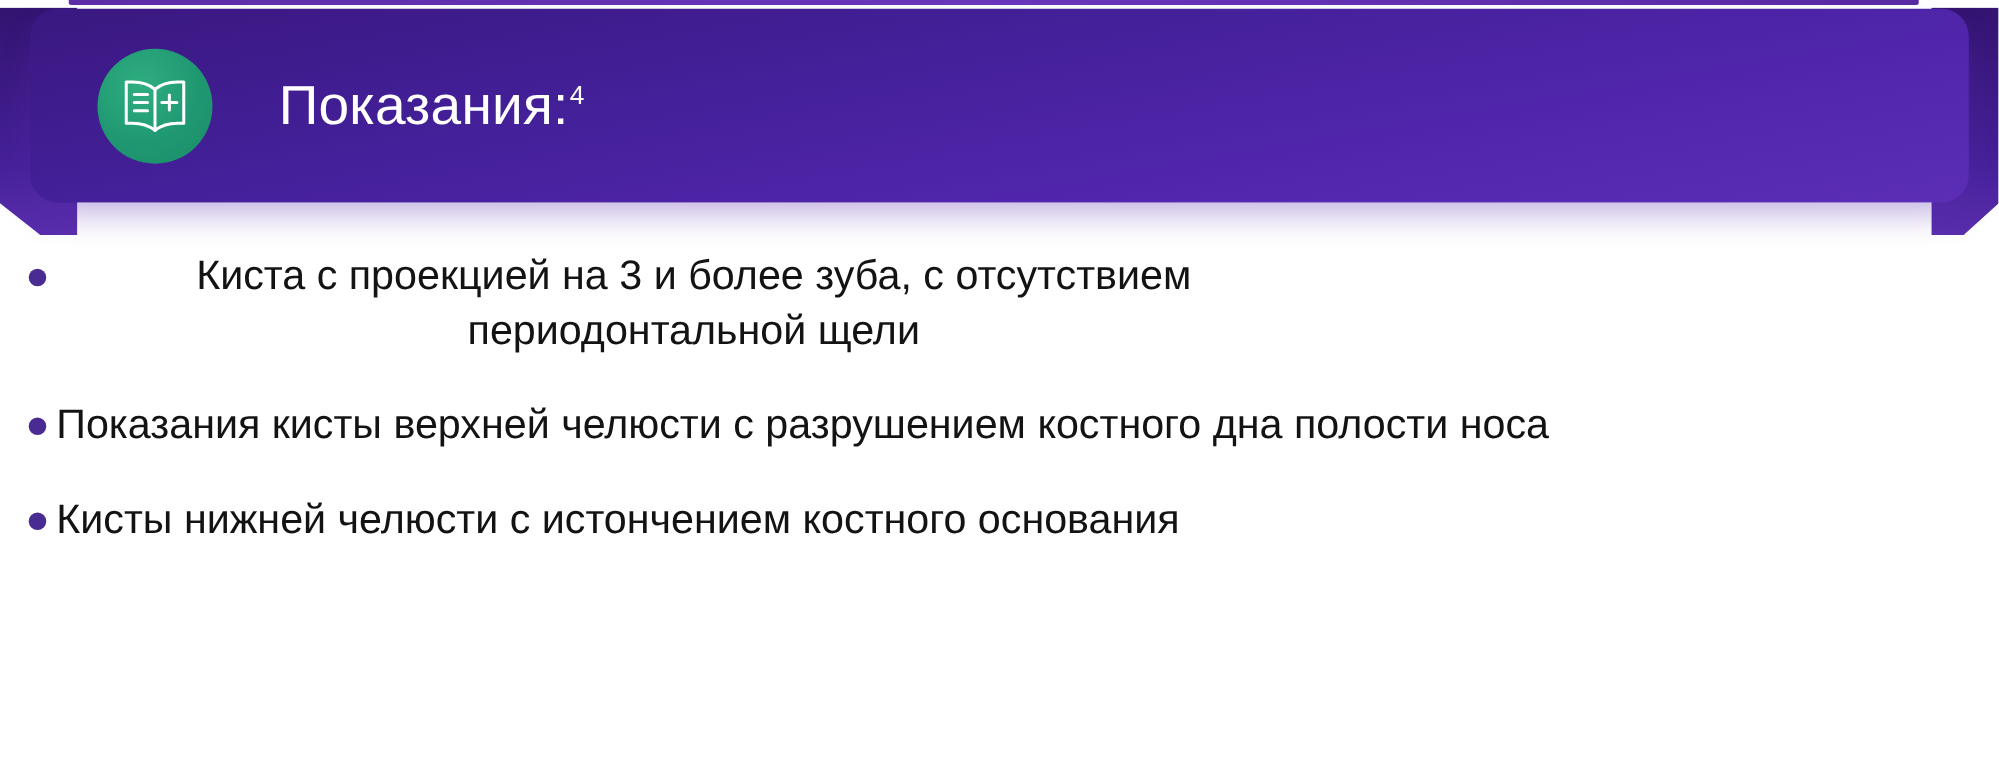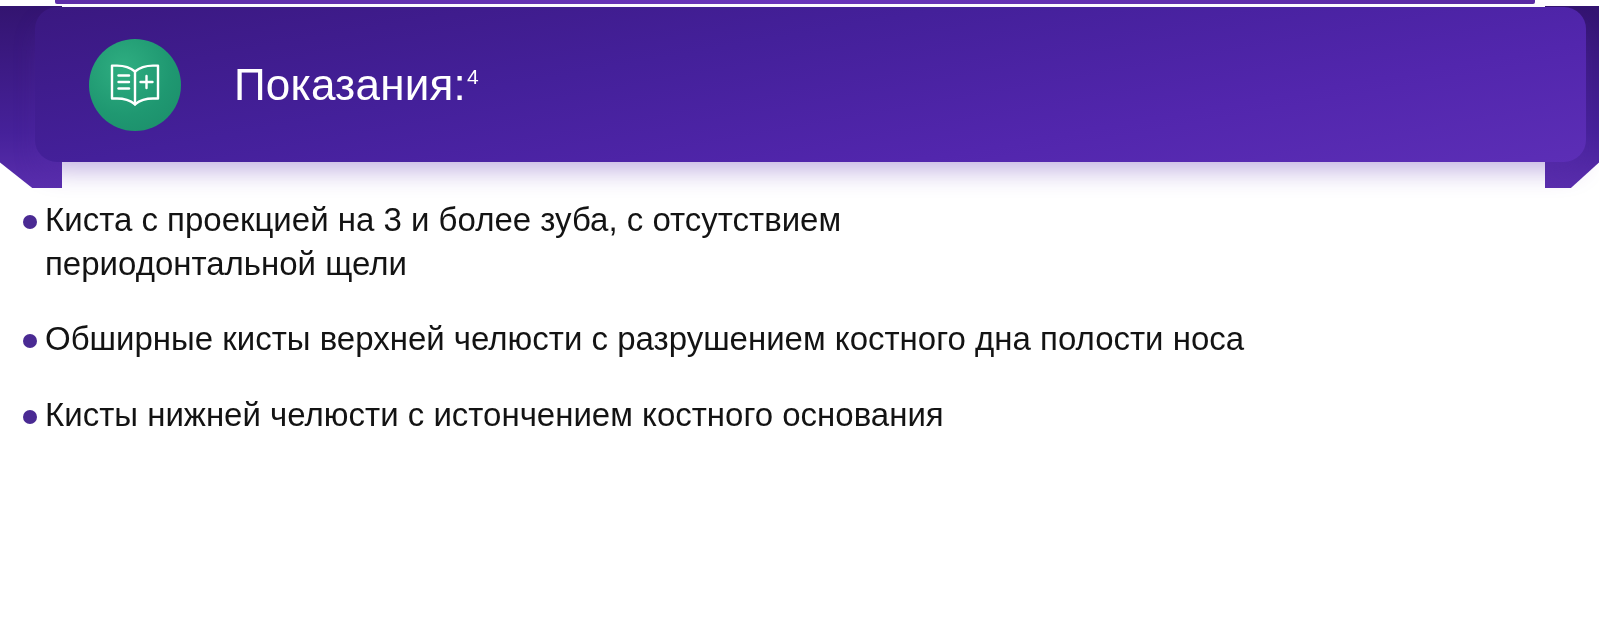--- a/index.html
+++ b/index.html
@@ -51,21 +51,21 @@
     top: 6px;
     width: 54px;
     height: 182px;
     background: linear-gradient(180deg, #331470 0%, #46219a 70%, #5a2ead 100%);
     clip-path: polygon(0 0, 100% 0, 100% 86%, 48% 100%, 0 100%);
   }
 
   
   .banner {
     position: absolute;
-    left: 35px;
+    left: 24px;
     top: 7px;
     width: 1551px;
     height: 155px;
     border-radius: 22px;
     background: linear-gradient(170deg, #3a1880 0%, #44209a 38%, #5226ad 72%, #5c2eb6 100%);
     box-shadow: 0 14px 26px -6px rgba(90, 46, 173, 0.38);
     display: flex;
     align-items: center;
     padding-left: 54px;
     box-sizing: border-box;
@@ -128,21 +128,21 @@
   li.bullet:last-child { margin-bottom: 0; margin-top: 28px; }
   .dot {
     position: absolute;
     width: 14px;
     height: 14px;
     border-radius: 50%;
     background: #4a2a93;
     left: 23px;
     top: 17px;
   }
-  .b1 { margin-left: 190px; width: 1020px; }
+  .b1 { margin-left: 190px; width: 1020px; text-align: center; }
   .b2 { margin-left: 175px; width: 1230px; }
   .b3 { margin-left: 165px; width: 1250px; }
 </style>
 </head>
 <body>
 
 <div class="top-accent"></div>
 <div class="top-white-gap"></div>
 
 <div class="tab-left"></div>
@@ -170,20 +170,20 @@
 </div>
 
 <div class="content">
   <ul class="bullets">
     <li class="bullet b1">
       <span class="dot"></span>
       <span>Киста с проекцией на 3 и более зуба, с отсутствием периодонтальной щели</span>
     </li>
     <li class="bullet b2">
       <span class="dot"></span>
-      <span>Обширные кисты верхней челюсти с разрушением костного дна полости носа</span>
+      <span>Показания кисты верхней челюсти с разрушением костного дна полости носа</span>
     </li>
     <li class="bullet b3">
       <span class="dot"></span>
       <span>Кисты нижней челюсти с истончением костного основания</span>
     </li>
   </ul>
 </div>
 
 </body></html>

